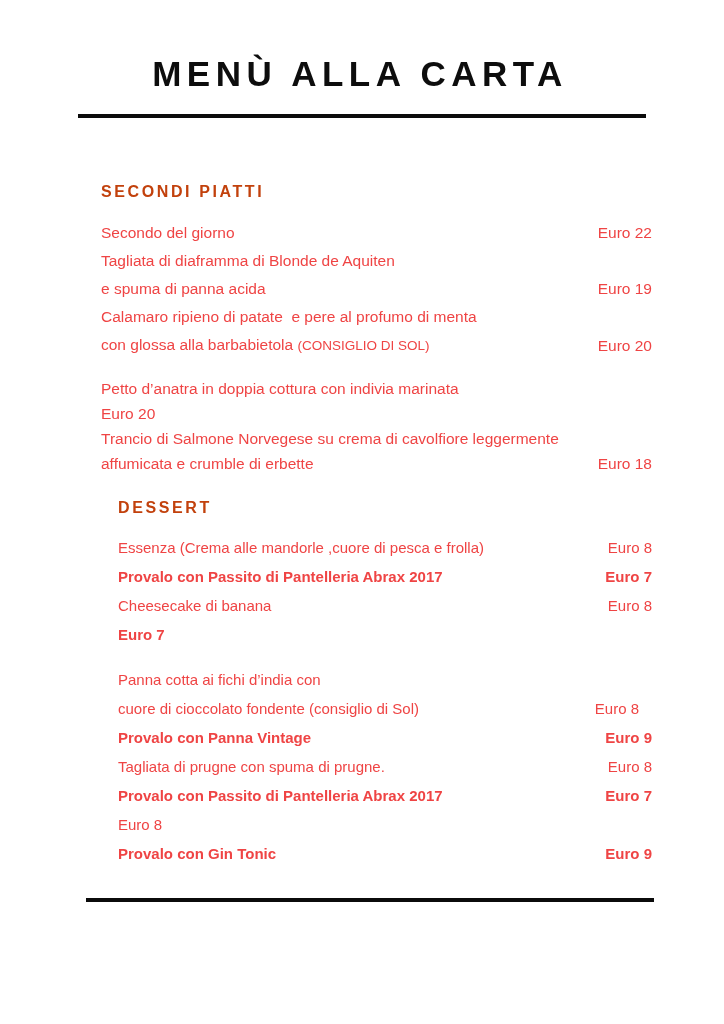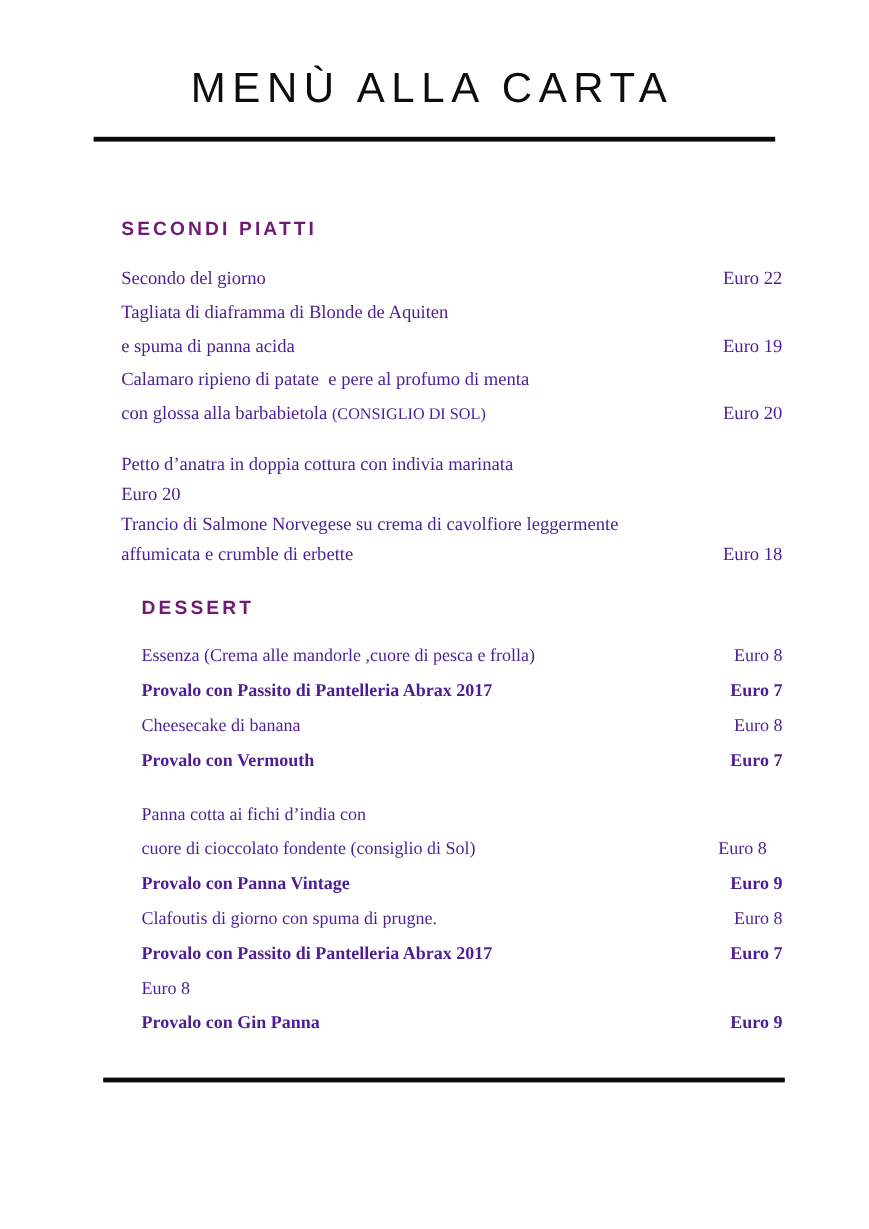--- a/index.html
+++ b/index.html
@@ -23,21 +23,21 @@
     box-sizing: border-box;
   }
 
   
   .title-block {
     padding-top: 54px;
   }
   .menu-title {
     text-align: center;
     font-size: 35px;
-    font-weight: 400;
+    font-weight: 700;
     letter-spacing: 5.5px;
     line-height: 1.15;
     margin: 0;
     color: #0d0d0d;
     padding-right: 4px;
   }
 
   .rule {
     height: 4px;
     background: #0b0b0b;
@@ -68,39 +68,38 @@
   .section-dessert {
     top: 498px;
     left: 118px;
     width: 534px;
   }
 
   .section-heading {
     font-size: 16px;
     font-weight: 700;
     letter-spacing: 2.6px;
-    color: #701a75;
+    color: #c2410c;
     margin: 0 0 18px 0;
     line-height: 1.2;
   }
   .section-dessert .section-heading {
     margin-bottom: 16px;
   }
 
   
   .row {
     display: flex;
     align-items: flex-end;
     justify-content: space-between;
     font-size: 15.5px;
     line-height: 28px;
-    color: #4c1d95;
+    color: #ef4444;
     font-weight: 400;
     white-space: pre;
-    font-family: Liberation Serif, serif;
   }
   .row .label {
     flex: 0 1 auto;
     padding-right: 12px;
   }
   .row .price {
     flex: 0 0 auto;
     text-align: right;
     white-space: nowrap;
   }
@@ -151,26 +150,26 @@
         <div class="row tight"><span class="label">affumicata e crumble di erbette</span><span class="price">Euro 18</span></div>
       </div>
   </div>
 
   <div class="section section-dessert">
     <h2 class="section-heading">DESSERT</h2>
     <div class="rows">
         <div class="row"><span class="label">Essenza (Crema alle mandorle ,cuore di pesca e frolla)</span><span class="price">Euro 8</span></div>
         <div class="row bold"><span class="label">Provalo con Passito di Pantelleria Abrax 2017</span><span class="price">Euro 7</span></div>
         <div class="row"><span class="label">Cheesecake di banana</span><span class="price">Euro 8</span></div>
-        <div class="row bold"><span class="label">Provalo con Vermouth</span><span class="price">Euro 7</span></div>
+        <div class="row bold"><span class="price">Euro 7</span></div>
         <div class="row gap-before"><span class="label">Panna cotta ai fichi d’india con</span><span class="price"></span></div>
         <div class="row nudge-left"><span class="label">cuore di cioccolato fondente (consiglio di Sol)</span><span class="price">Euro 8</span></div>
         <div class="row bold"><span class="label">Provalo con Panna Vintage</span><span class="price">Euro 9</span></div>
-        <div class="row"><span class="label">Clafoutis di giorno con spuma di prugne.</span><span class="price">Euro 8</span></div>
+        <div class="row"><span class="label">Tagliata di prugne con spuma di prugne.</span><span class="price">Euro 8</span></div>
         <div class="row bold"><span class="label">Provalo con Passito di Pantelleria Abrax 2017</span><span class="price">Euro 7</span></div>
         <div class="row"><span class="price">Euro 8</span></div>
-        <div class="row bold"><span class="label">Provalo con Gin Panna</span><span class="price">Euro 9</span></div>
+        <div class="row bold"><span class="label">Provalo con Gin Tonic</span><span class="price">Euro 9</span></div>
       </div>
   </div>
 
   <div class="rule rule-bottom"></div>
 
 </div>
 
 </body></html>

